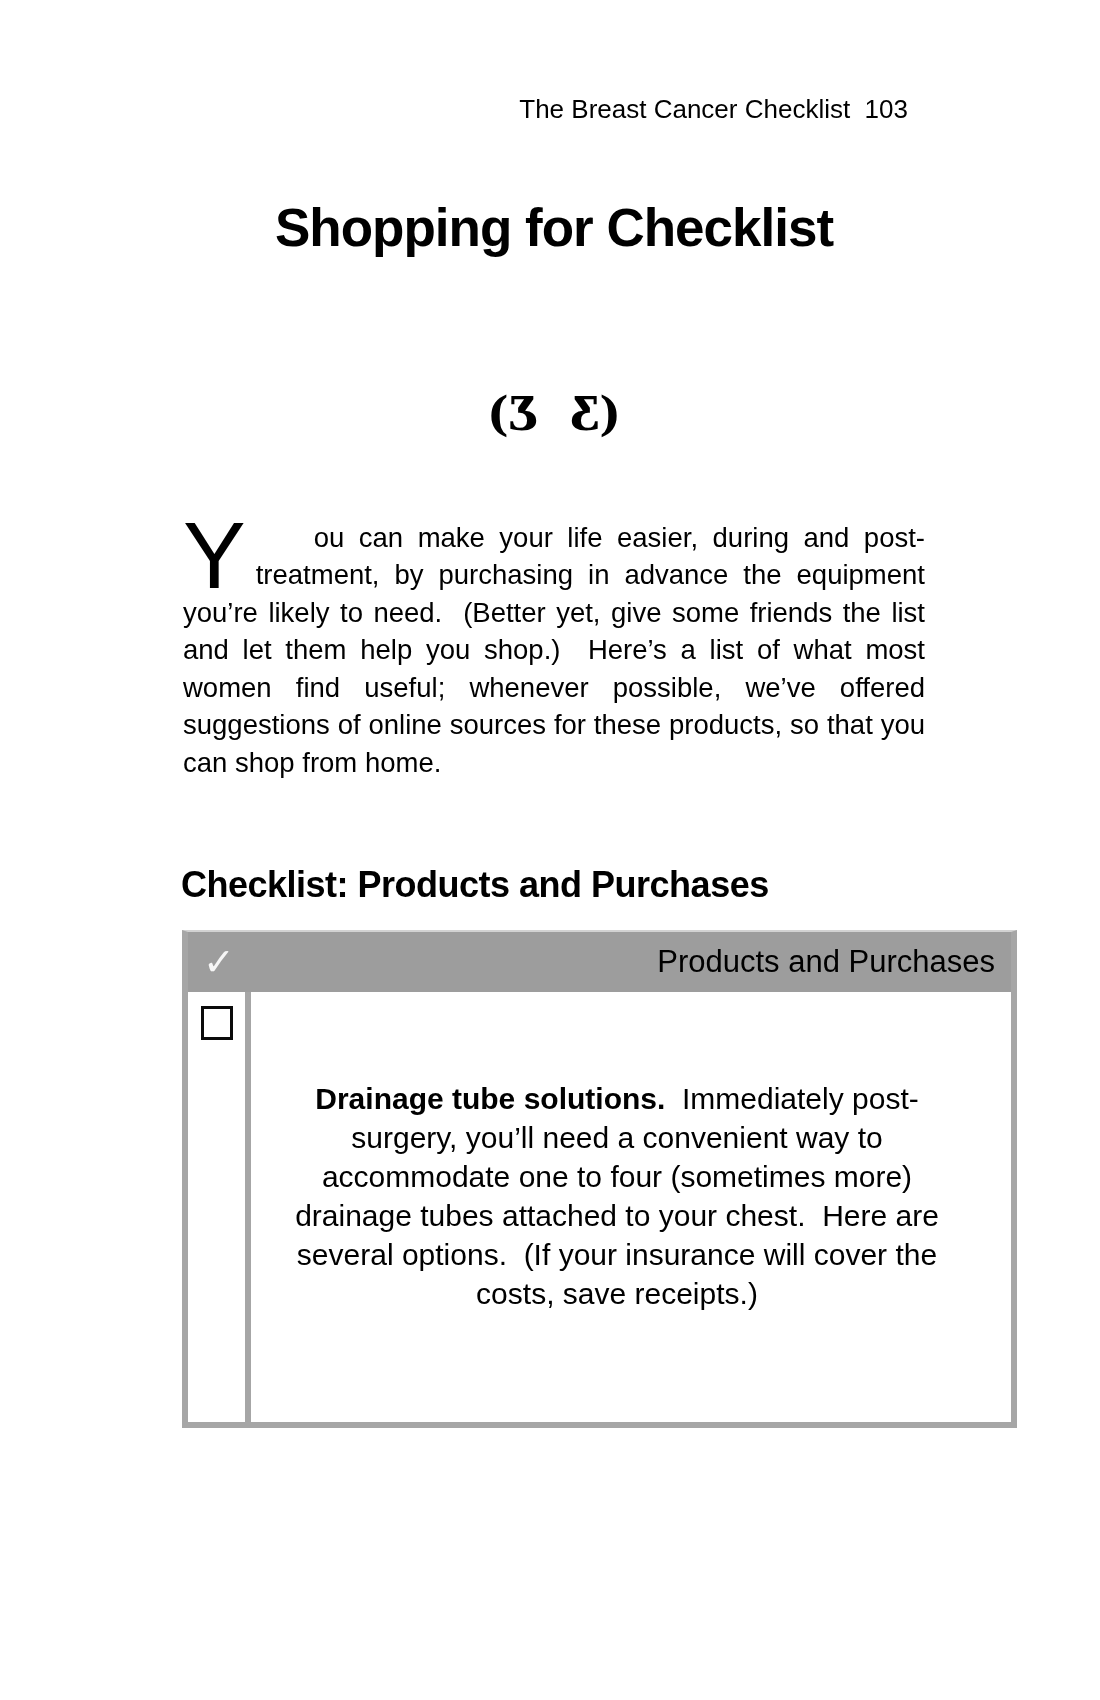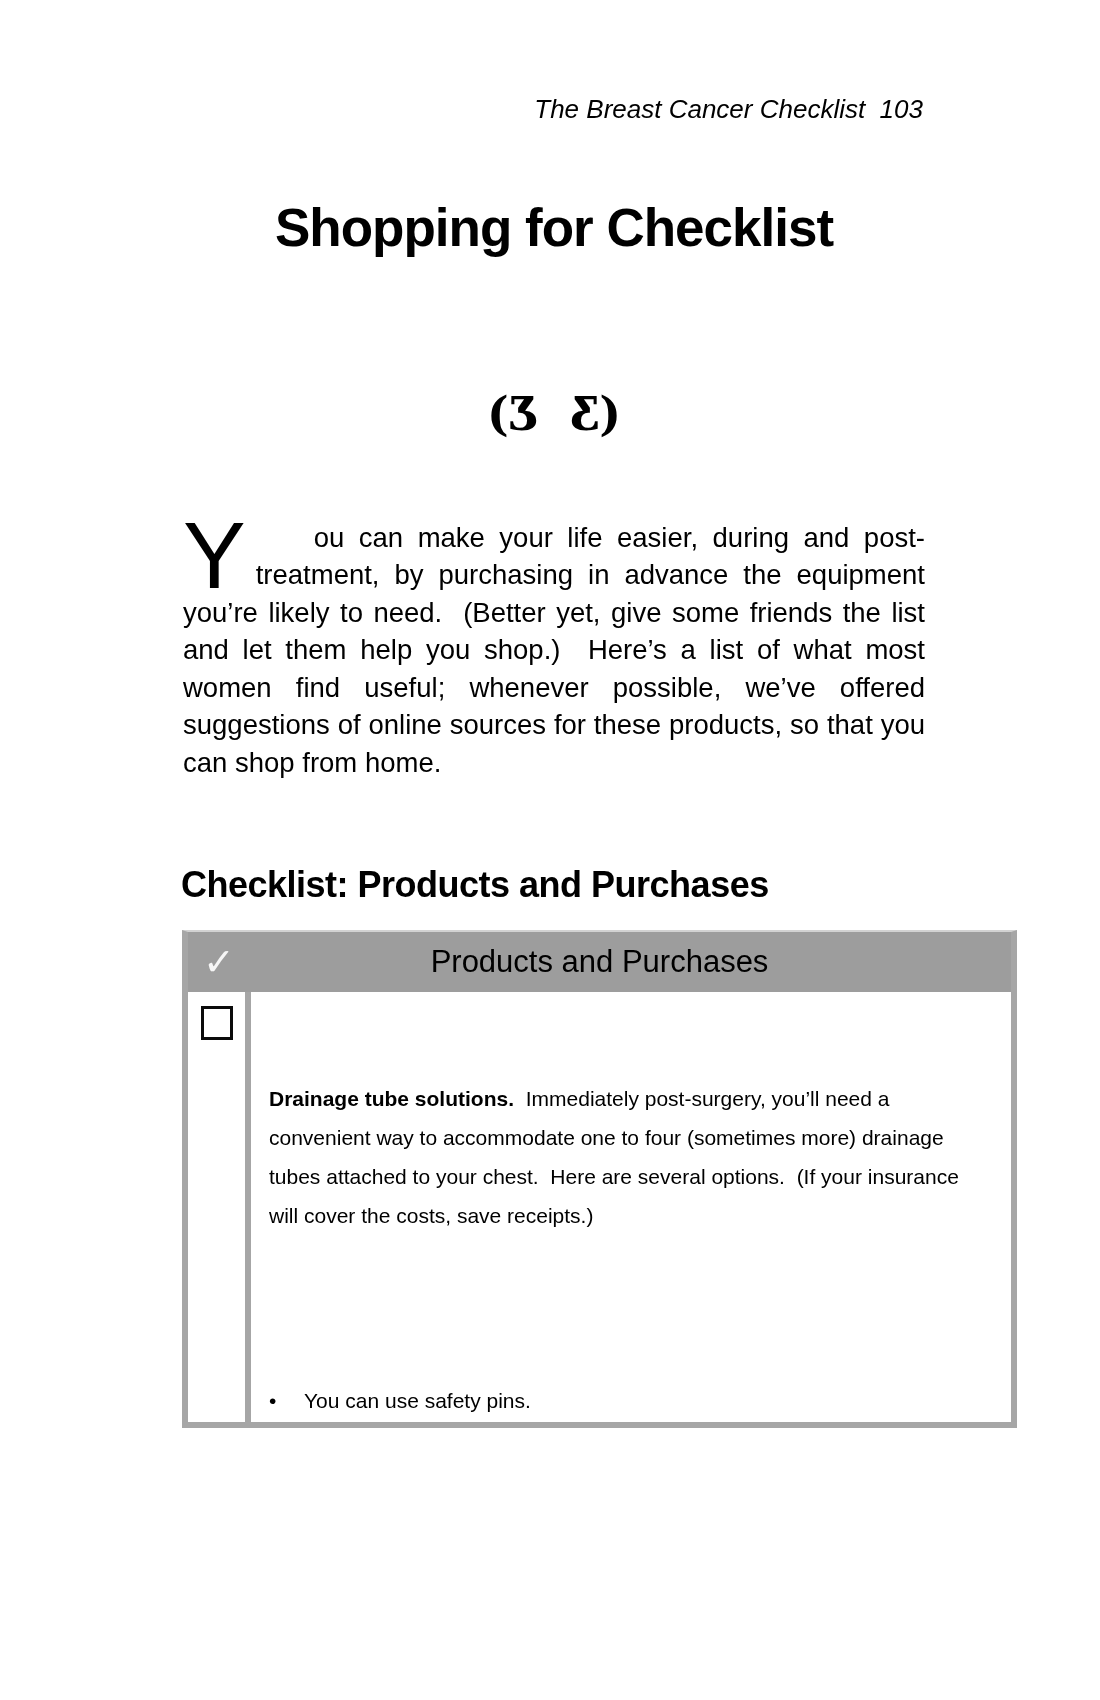--- a/index.html
+++ b/index.html
@@ -10,25 +10,24 @@
     color: #000000;
   }
   .page {
     position: relative;
     width: 1100px; height: 1700px;
     overflow: hidden;
     background: #ffffff;
   }
   .running-header {
     position: absolute;
-    top: 94px; left: 181px; width: 742px;
+    top: 94px; left: 166px; width: 742px;
     text-align: right;
     font-size: 26px;
     white-space: pre;
-    font-style: italic;
   }
   .chapter-title {
     position: absolute;
     top: 190px; left: 143px; width: 822px;
     text-align: center;
     font-weight: 700;
     font-size: 53px;
     line-height: 76px;
     letter-spacing: -1px;
   }
@@ -84,23 +83,23 @@
   .check-symbol {
     position: absolute;
     left: 15px; top: 50%;
     transform: translateY(-50%);
     color: #f6f6f6;
     font-size: 38px;
     line-height: 38px;
   }
   .table-header-title {
     position: absolute;
-    left: 0; right: 0; top: 50%;
+    left: 0; right: 16px; top: 50%;
     transform: translateY(-50%);
-    text-align: center;
+    text-align: right;
     font-size: 31px;
   }
   .table-body {
     display: flex;
     height: 430px;
     overflow: hidden;
   }
   .check-col {
     flex: none;
     width: 57px;
@@ -112,25 +111,25 @@
     box-sizing: content-box;
   }
   .row-checkbox {
     width: 26px; height: 28px;
     border: 3px solid #0a0a0a;
     background: #ffffff;
   }
   .content-col {
     flex: 1;
     padding: 9px 46px 0 18px;
-    font-size: 21px;
+    font-size: 30px;
     line-height: 39px;
     white-space: pre-wrap;
     overflow: hidden;
-    text-align: left;
+    text-align: center;
   }
   .content-col p { margin: 0; }
   .bullet-item {
     display: flex;
     margin-top: 29px;
   }
   .bullet-dot { flex: none; width: 35px; }
   .bullet-text { flex: 1; }
 </style>
 </head>

